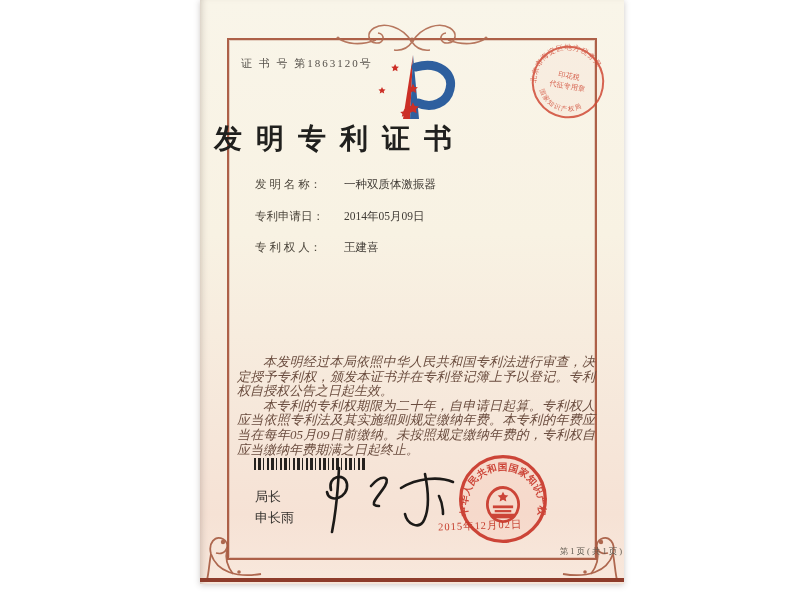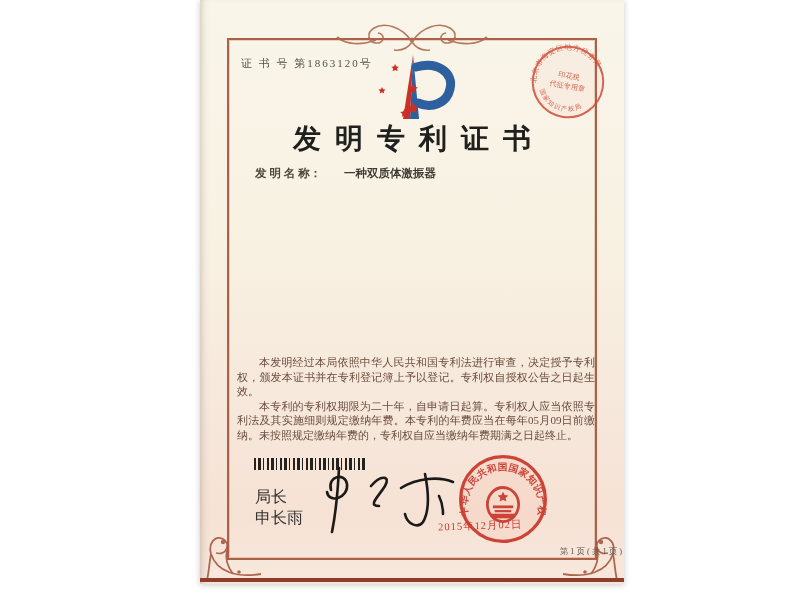--- a/index.html
+++ b/index.html
@@ -11,33 +11,33 @@
   .bottom-band{position:absolute;left:0;bottom:2px;width:100%;height:4px;background:#8e3c2b;}
   .frame{position:absolute;left:27px;top:38px;width:366px;height:518px;
          border:2px solid #ad6048;box-shadow:inset 0 0 0 1px rgba(173,96,72,.25);}
   .ornament-top{position:absolute;left:50%;top:18px;transform:translateX(-50%);}
   .corner{position:absolute;bottom:2px;}
   .corner.left{left:3px;}
   .corner.right{right:3px;transform:scaleX(-1);}
   .cert-no{position:absolute;left:41px;top:56px;font-size:11px;color:#55504a;letter-spacing:2px;}
   .tax-stamp{position:absolute;left:328px;top:42px;width:80px;height:80px;opacity:.85;transform:rotate(10deg);}
   .logo{position:absolute;left:150px;top:53px;width:124px;height:74px;}
-  .title{position:absolute;left:0;top:120px;width:100%;text-align:center;font-size:28px;font-weight:bold;
+  .title{position:absolute;left:0;top:120px;width:100%;font-size:28px;font-weight:bold;
          color:#20201e;letter-spacing:14px;text-indent:14px;}
-  .fields{position:absolute;left:55px;top:166px;font-weight:bold;}
+  .fields{position:absolute;left:55px;top:177px;}
   .field-row{font-size:11.5px;line-height:14px;margin-bottom:17.6px;color:#45403a;white-space:nowrap;}
   .f-label{display:inline-block;min-width:86px;color:#4c463c;}
   .f-value{color:#3f3a34;}
-  .body-text{position:absolute;left:37px;top:355px;width:358px;font-size:11px;line-height:14.6px;
-             color:#6a4c3e;text-align:justify;}
+  .body-text{position:absolute;left:37px;top:355px;width:358px;font-size:13px;line-height:14.6px;
+             color:#6a4c3e;text-align:justify;font-style:italic;}
   .body-text p{margin:0;text-indent:2em;}
   .barcode{position:absolute;left:54px;top:458px;width:112px;height:12px;
            background:repeating-linear-gradient(90deg,#26221f 0 2px,transparent 2px 4px,#26221f 4px 7px,
            transparent 7px 9px,#26221f 9px 10px,transparent 10px 13px);}
-  .sign-block{position:absolute;left:55px;top:486px;font-size:16px;line-height:21px;color:#35322e;
+  .sign-block{position:absolute;left:55px;top:486px;font-size:13px;line-height:21px;color:#35322e;
               font-family:"Liberation Sans","DejaVu Sans",sans-serif;}
   .signature{position:absolute;left:105px;top:460px;}
   .seal{position:absolute;left:257px;top:453px;width:92px;height:92px;opacity:.92;}
   .seal-date{position:absolute;left:238px;top:518px;width:140px;font-size:10.5px;color:#c43a29;
              letter-spacing:1px;transform:rotate(-2deg);white-space:nowrap;}
   .footer{position:absolute;left:0;bottom:26px;width:100%;text-align:right;font-size:8.5px;
           color:#5d574c;letter-spacing:2px;}
   .svgtext{font-family:"Liberation Serif","DejaVu Serif",serif;}
 </style>
 </head>
@@ -111,20 +111,28 @@
       </g>
     </svg>
 
     <div class="title">发明专利证书</div>
 
     <div class="fields">
       <div class="field-row">
         <span class="f-label">发 明 名 称：</span>
         <span class="f-value">一种双质体激振器</span>
       </div>
+      <div class="field-row">
+        <span class="f-label">专利申请日：</span>
+        <span class="f-value">2014年05月09日</span>
+      </div>
+      <div class="field-row">
+        <span class="f-label">专 利 权 人：</span>
+        <span class="f-value">王建喜</span>
+      </div>
     </div>
 
     <div class="body-text">
       <p>本发明经过本局依照中华人民共和国专利法进行审查，决定授予专利权，颁发本证书并在专利登记簿上予以登记。专利权自授权公告之日起生效。</p>
       <p>本专利的专利权期限为二十年，自申请日起算。专利权人应当依照专利法及其实施细则规定缴纳年费。本专利的年费应当在每年05月09日前缴纳。未按照规定缴纳年费的，专利权自应当缴纳年费期满之日起终止。</p>
     </div>
 
     <div class="barcode"></div>
 
     <div class="sign-block">

